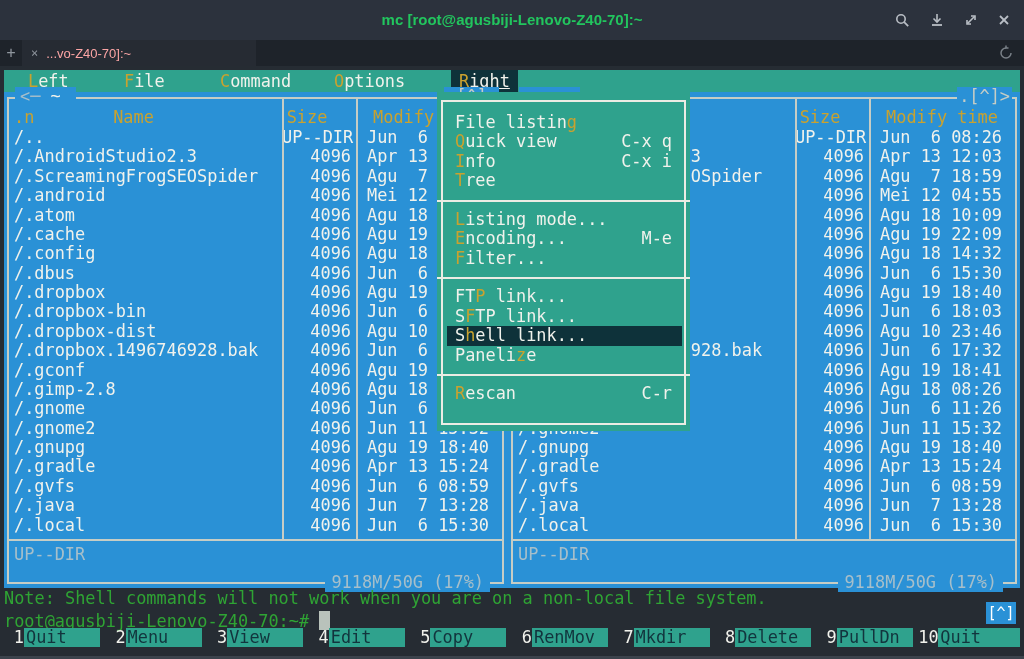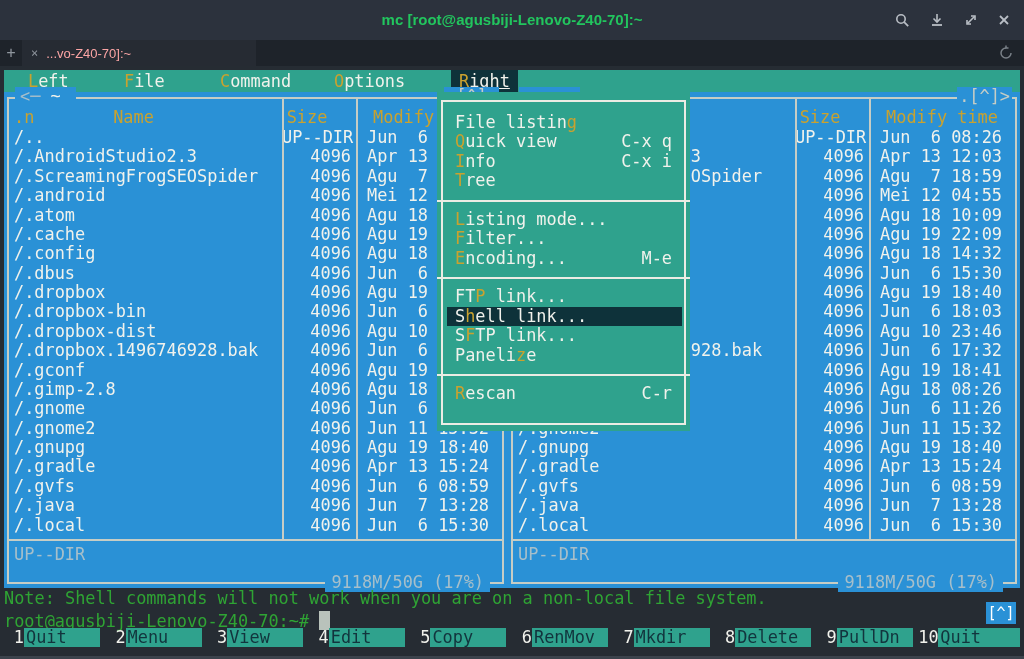--- a/index.html
+++ b/index.html
@@ -411,35 +411,35 @@
               <span class="dd-short">C-x i</span>
             </div>
             <div class="dd-item">
               <span><span class="hot">T</span>ree</span>
             </div>
             <div class="dd-sep"></div>
             <div class="dd-item">
               <span><span class="hot">L</span>isting mode...</span>
             </div>
             <div class="dd-item">
-              <span><span class="hot">F</span>ilter...</span>
-            </div>
-            <div class="dd-item">
               <span><span class="hot">E</span>ncoding...</span>
               <span class="dd-short">M-e</span>
             </div>
+            <div class="dd-item">
+              <span><span class="hot">F</span>ilter...</span>
+            </div>
             <div class="dd-sep"></div>
             <div class="dd-item">
               <span>FT<span class="hot">P</span> link...</span>
+            </div>
+            <div class="dd-item">
+              <span>S<span class="hot">F</span>TP link...</span>
             </div>
             <div class="dd-item selected">
               <span>S<span class="hot">h</span>ell link...</span>
-            </div>
-            <div class="dd-item">
-              <span>S<span class="hot">F</span>TP link...</span>
             </div>
             <div class="dd-item">
               <span>Paneli<span class="hot">z</span>e</span>
             </div>
             <div class="dd-sep"></div>
             <div class="dd-item">
               <span><span class="hot">R</span>escan</span>
               <span class="dd-short">C-r</span>
             </div>
           </div>

